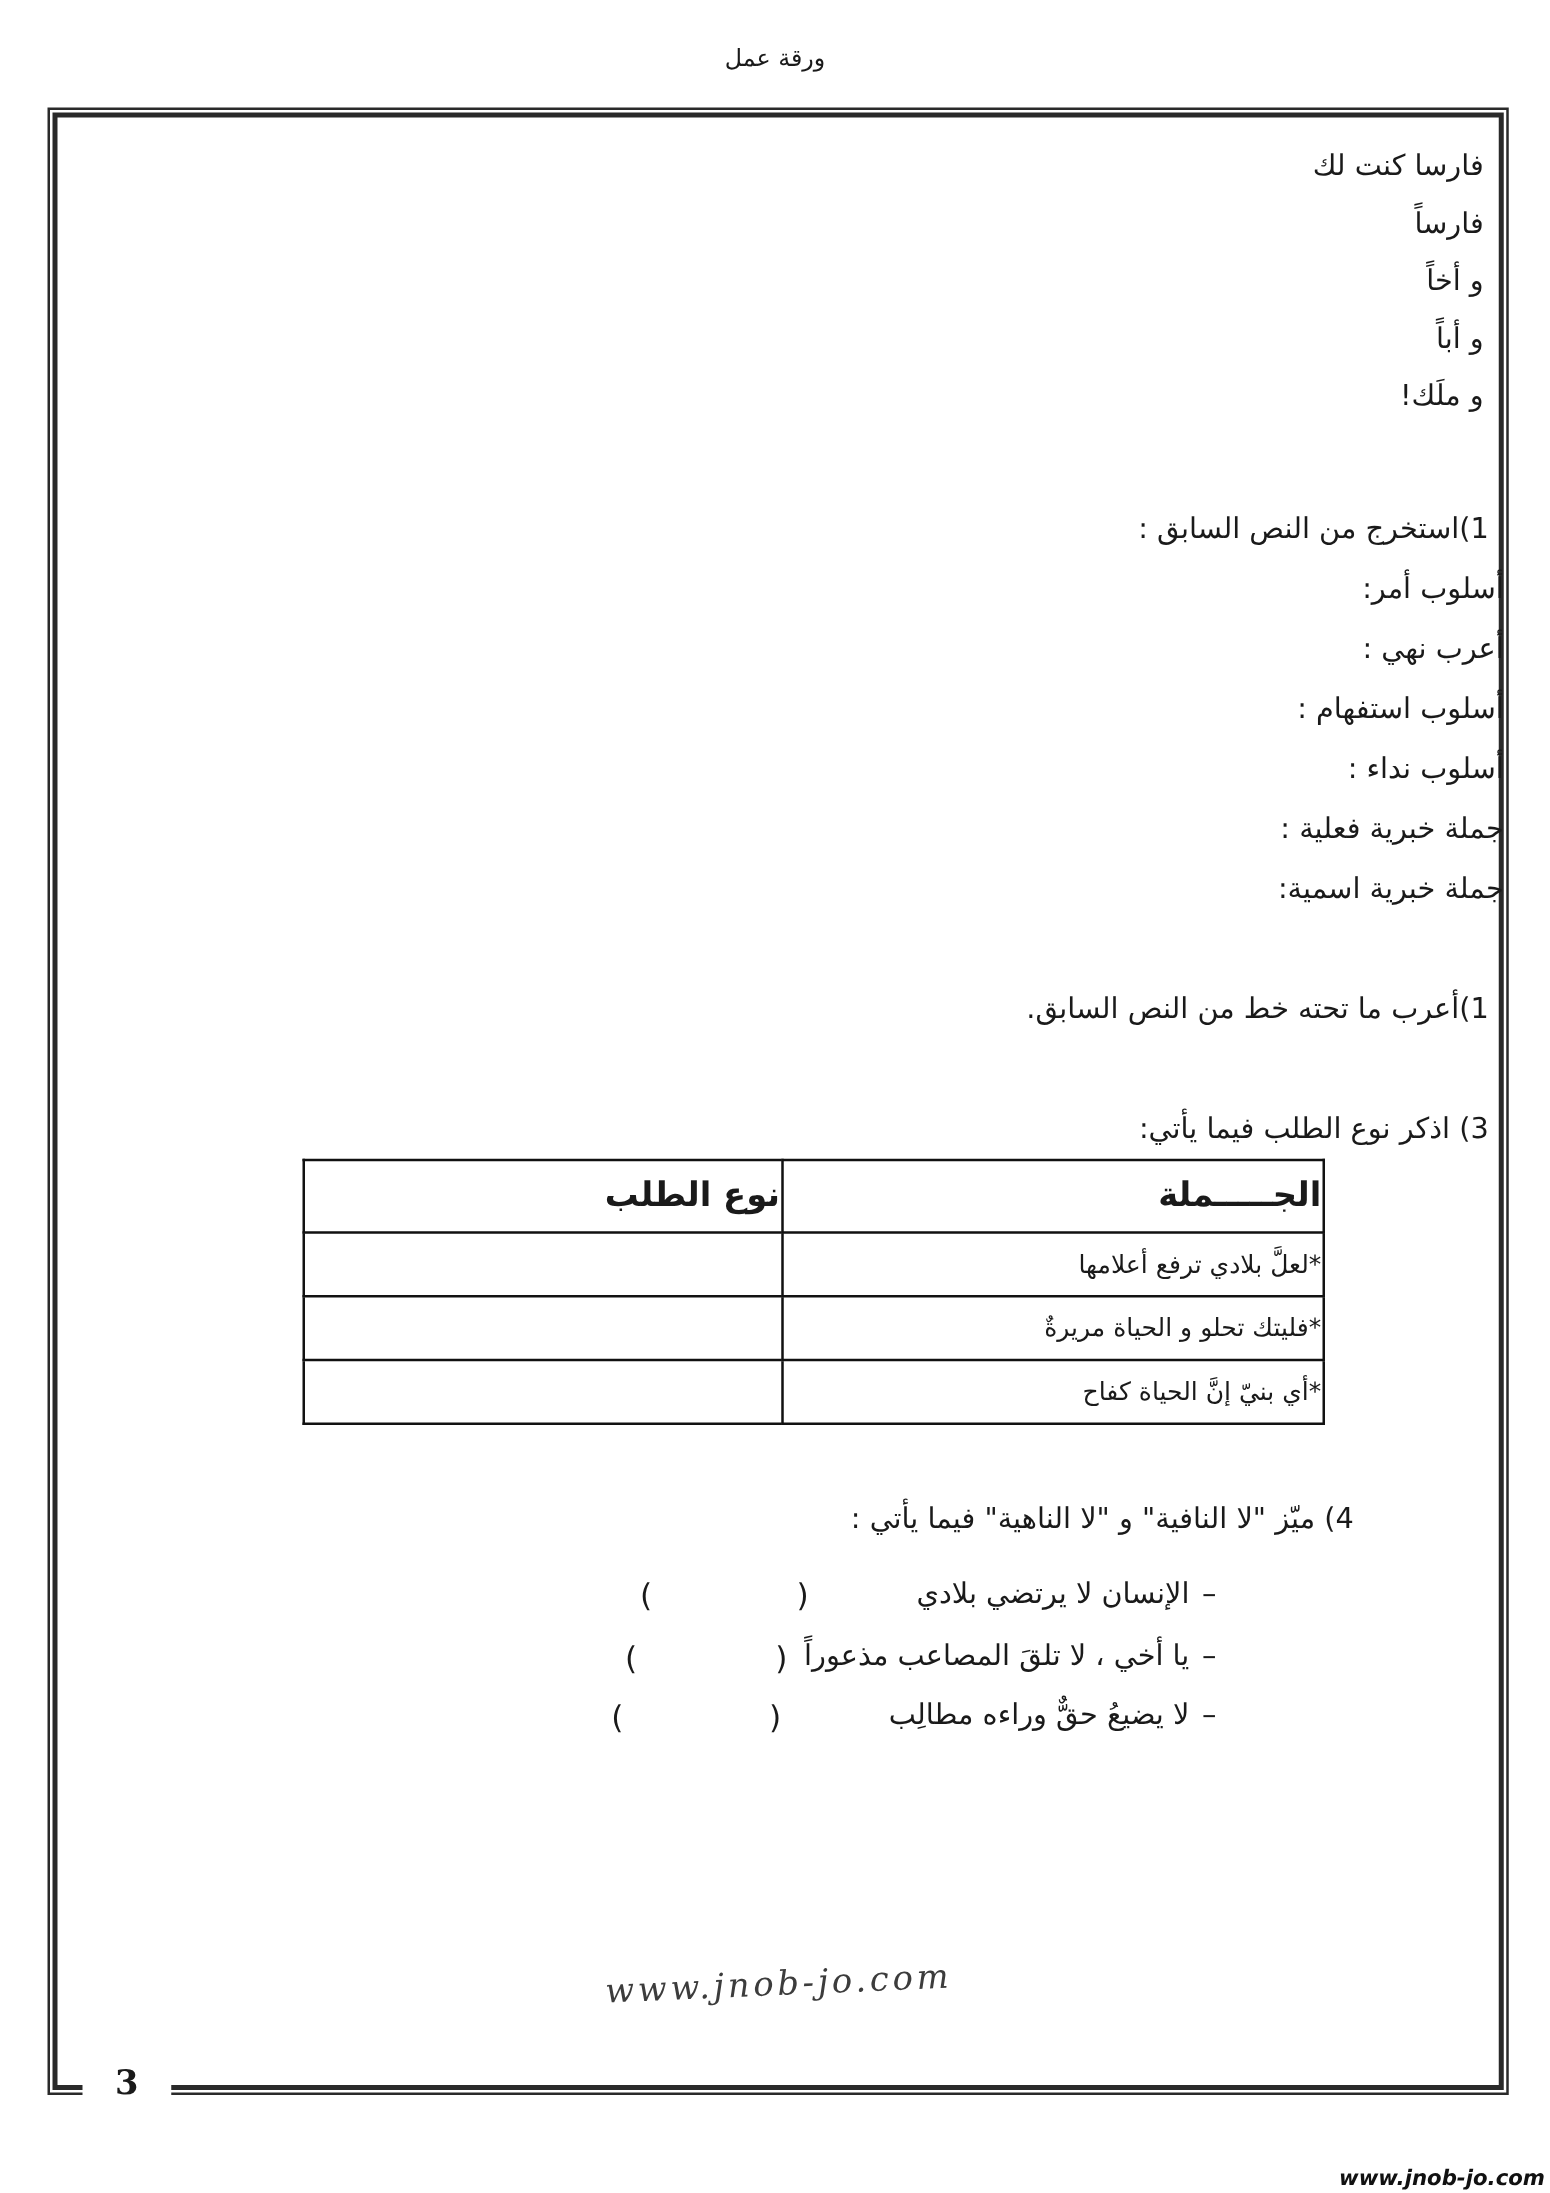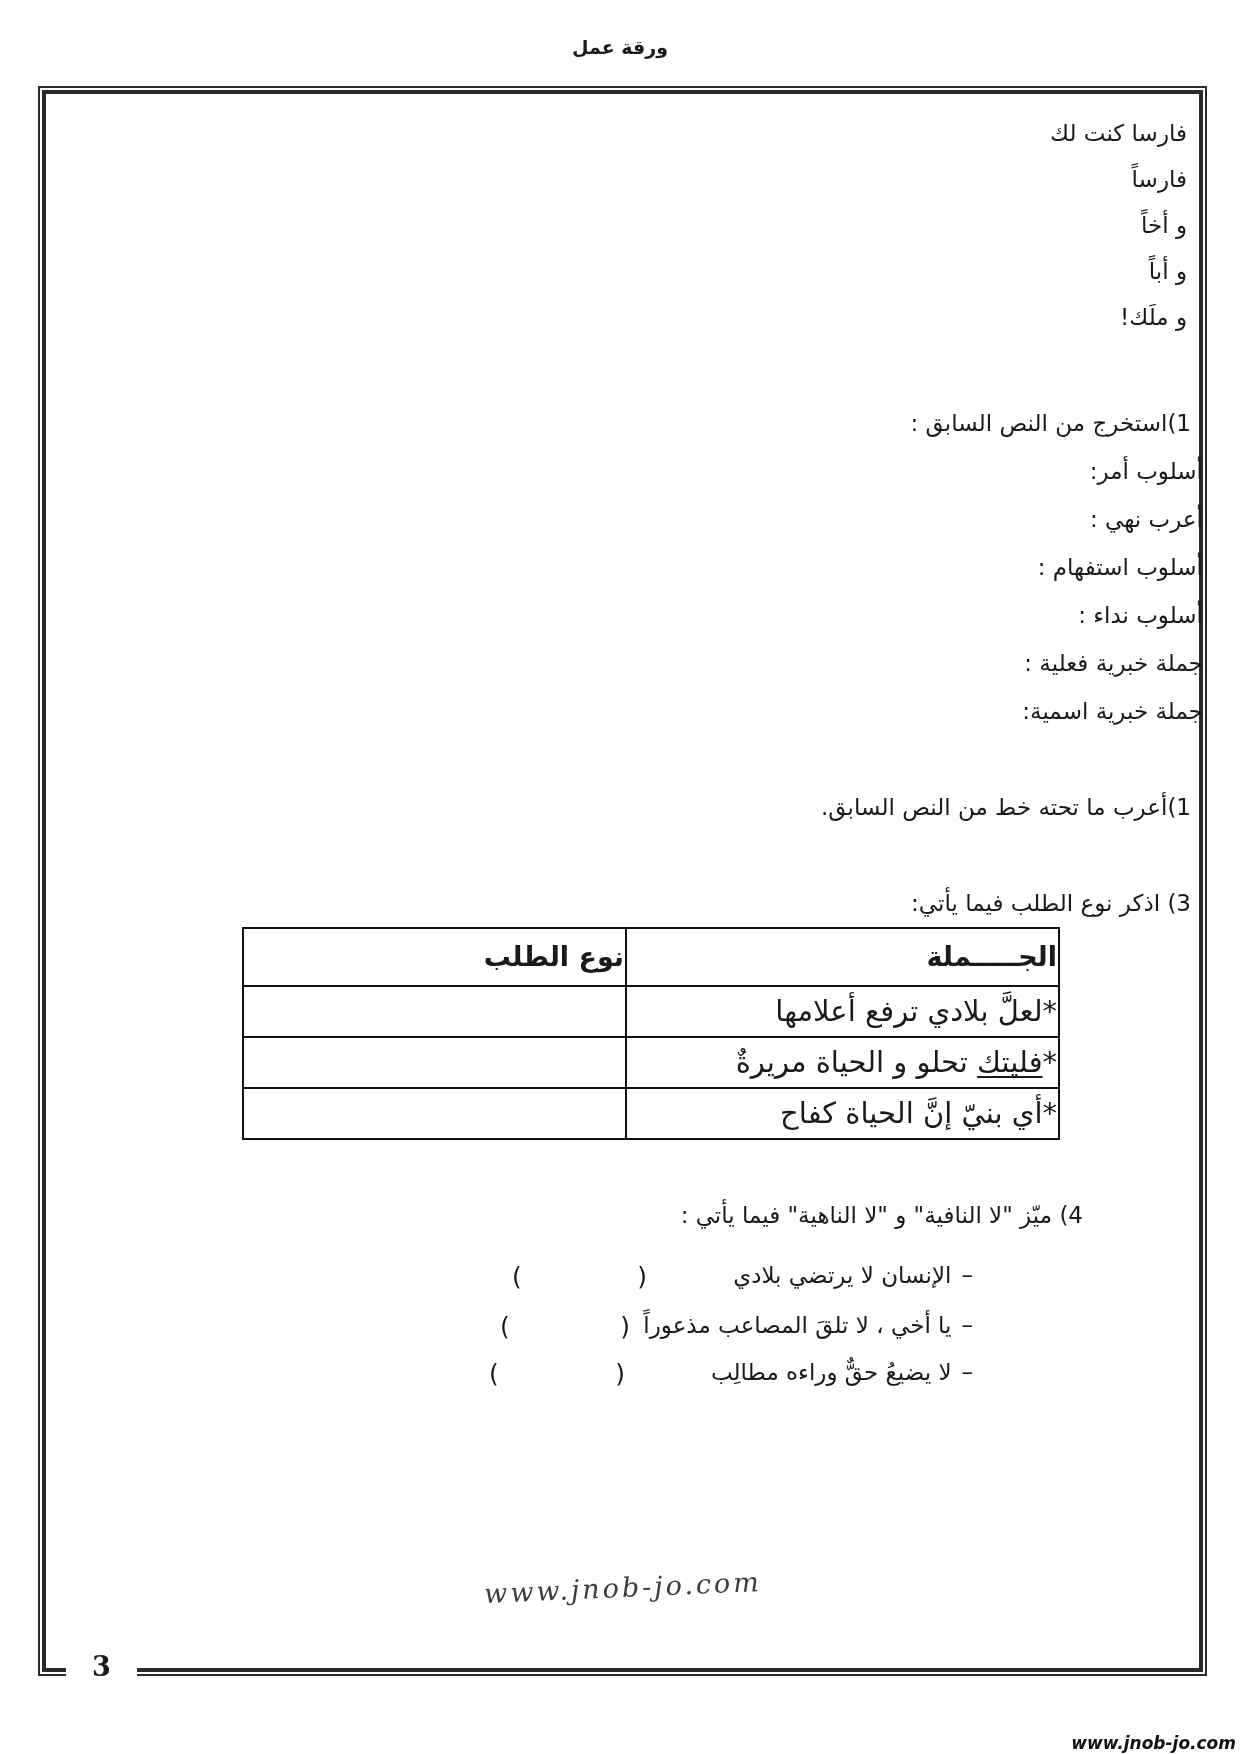--- a/index.html
+++ b/index.html
@@ -2,21 +2,21 @@
 <html lang="ar"><head>
 <meta charset="utf-8">
 <style>
   html,body{margin:0;padding:0;}
   body{
     width:1240px;height:1754px;position:relative;background:#ffffff;
     font-family:"DejaVu Sans",sans-serif;color:#1a1a1a;overflow:hidden;
   }
   .doc-title{
     position:absolute;top:36px;left:0;width:100%;text-align:center;
-    font-size:19px;direction:rtl;font-weight:bold;
+    font-size:19px;direction:rtl;
   }
   .frame{
     position:absolute;left:38px;top:86px;width:1169px;height:1590px;
     box-sizing:border-box;border:2px solid #2a2a2a;
   }
   .frame-inner{
     position:absolute;left:2px;top:2px;right:2px;bottom:2px;
     border:4px solid #2a2a2a;pointer-events:none;
   }
   .content{
@@ -30,24 +30,24 @@
 
   table.request-table{
     position:absolute;top:839px;right:145px;width:816px;
     border-collapse:collapse;direction:rtl;table-layout:fixed;
   }
   table.request-table th,table.request-table td{
     border:2.5px solid #111;text-align:right;vertical-align:middle;
     overflow:hidden;
   }
   table.request-table th{height:54px;font-size:27px;font-weight:bold;}
-  table.request-table td{height:47px;font-size:29px;}
+  table.request-table td{height:47px;font-size:20px;}
   .col-sentence{width:433px;}
   .col-type{width:383px;}
-  .u{text-decoration:underline;text-underline-offset:4px;}
+  .u{text-underline-offset:4px;}
 
   .q4-heading{right:122px;}
   .q4-row{display:flex;flex-direction:row;gap:10px;direction:rtl;}
   .q4-dash{display:inline-block;}
   .q4-parens{
     display:flex;justify-content:space-between;direction:ltr;
     font-size:25px;
   }
   .watermark{
     top:1482px;left:50%;transform:translateX(-50%) rotate(-2.5deg);

